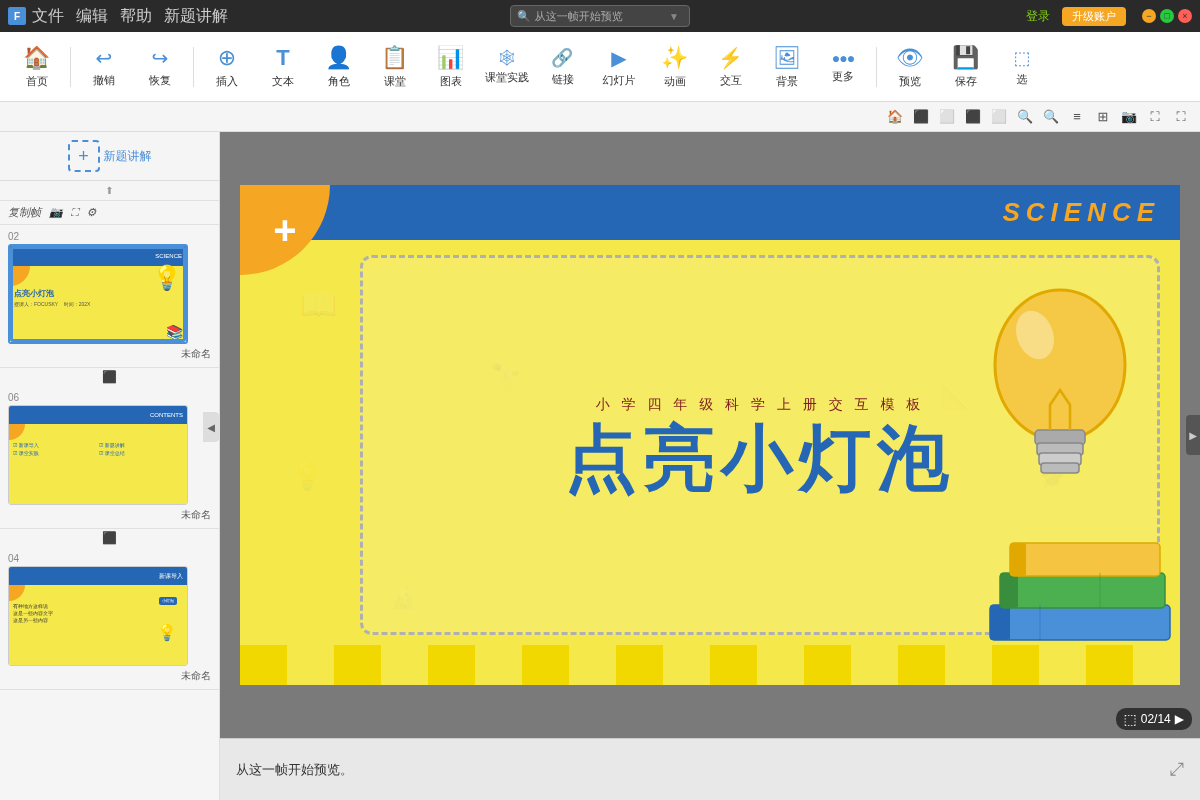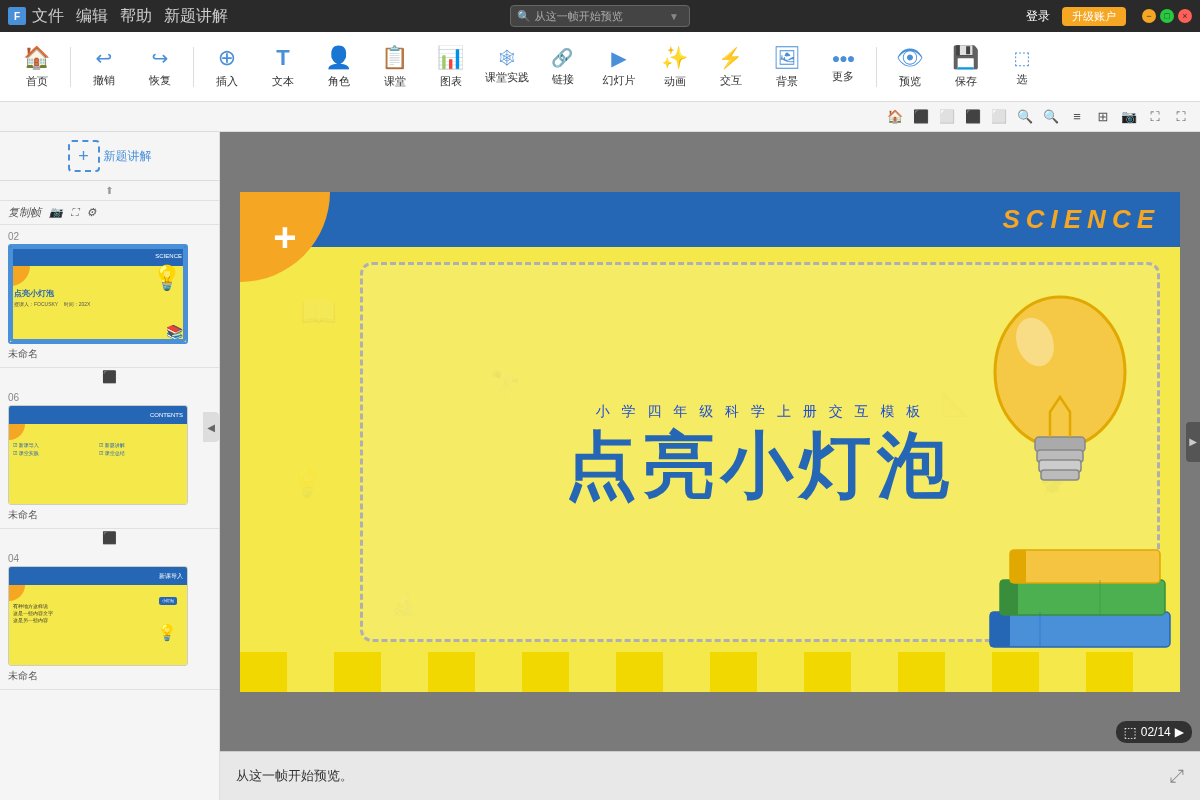--- a/index.html
+++ b/index.html
@@ -15,21 +15,21 @@
       color: #ccc;
       font-size: 12px;
       position: relative;
     }
     #titlebar .app-icon { width: 18px; height: 18px; background: #4a90d9; border-radius: 2px; margin-right: 6px; display: flex; align-items: center; justify-content: center; color: white; font-size: 10px; font-weight: bold; }
     #titlebar .menu-items { display: flex; gap: 12px; margin-right: 20px; }
     #titlebar .menu-item { color: #ccc; font-size: 16px; cursor: pointer; }
     #titlebar .search-box { position: absolute; left: 50%; transform: translateX(-50%); top: 50%; margin-top: -11px; background: #444; border: 1px solid #666; border-radius: 4px; display: flex; align-items: center; padding: 0 6px; height: 22px; width: 180px; color: #aaa; font-size: 11px; }
     #titlebar .search-box span { margin-right: 4px; }
     #titlebar .window-controls { margin-left: auto; display: flex; gap: 4px; align-items: center; }
-    #titlebar .login-btn { color: #ffffff; font-size: 12px; margin-right: 8px; cursor: pointer; }
+    #titlebar .login-btn { color: #84cc16; font-size: 12px; margin-right: 8px; cursor: pointer; }
     #titlebar .upgrade-btn { background: #f5a623; color: white; border: none; border-radius: 4px; padding: 2px 10px; font-size: 11px; cursor: pointer; margin-right: 12px; }
     #titlebar .wctrl { width: 14px; height: 14px; border-radius: 50%; display: flex; align-items: center; justify-content: center; font-size: 9px; color: #333; cursor: pointer; }
     #titlebar .wctrl-min { background: #f5a623; }
     #titlebar .wctrl-max { background: #27c93f; }
     #titlebar .wctrl-close { background: #ff5f56; }
 
     
     #toolbar {
       height: 70px;
       background: #ffffff;
@@ -115,21 +115,21 @@
     .slide-number { font-size: 10px; color: #888; margin-bottom: 2px; }
     .slide-thumb {
       width: 180px;
       height: 100px;
       border-radius: 3px;
       overflow: hidden;
       border: 1px solid #ccc;
       position: relative;
     }
     .slide-item.selected .slide-thumb { border: 2px solid #4a90d9; }
-    .slide-label { font-size: 10px; color: #555; margin-top: 3px; }
+    .slide-label { font-size: 10px; color: #555; margin-top: 3px; text-align: right; }
 
     
     .thumb2 { background: #f5e84a; position: relative; }
     .thumb2-header { height: 20px; background: #2566b5; display: flex; align-items: center; justify-content: flex-end; padding: 0 4px; }
     .thumb2-header span { color: white; font-size: 6px; }
     .thumb2-body { padding: 4px; }
     .thumb2-title { font-size: 8px; color: #2566b5; font-weight: bold; }
     .thumb2-sub { font-size: 5px; color: #555; }
 
     
@@ -220,21 +220,21 @@
       bottom: 50px;
       border: 3px dashed #b0b0b0;
       border-radius: 12px;
       background: rgba(255,255,255,0.15);
       display: flex;
       flex-direction: column;
       align-items: center;
       justify-content: center;
       gap: 8px;
     }
-    .slide-subtitle { font-size: 14px; color: #1d4ed8; letter-spacing: 4px; }
+    .slide-subtitle { font-size: 14px; color: #7f1d1d; letter-spacing: 4px; }
     .slide-main-title { font-size: 72px; font-weight: 900; color: #2566b5; letter-spacing: 6px; line-height: 1; font-family: 'Microsoft YaHei', sans-serif; }
     .slide-info { display: flex; gap: 60px; margin-top: 10px; }
     .slide-info-item { font-size: 18px; color: #2566b5; font-weight: bold; font-style: italic; }
 
     
     .slide-lightbulb {
       position: absolute;
       right: 30px;
       top: 80px;
       width: 180px;
@@ -656,20 +656,20 @@
       <div class="page-indicator">
         <span style="font-size:14px;">⬚</span>
         <span>02/14</span>
         <span style="font-size:12px;">▶</span>
       </div>
 
       <div class="canvas-right-arrow">▶</div>
 
     </div>
 
-    <div id="preview-bar" style="height:49px;background:#e8e8e8;border-top:1px solid #ccc;display:flex;align-items:center;padding:0 16px;color:#333;font-size:13px;">
+    <div id="preview-bar" style="height:62px;background:#e8e8e8;border-top:1px solid #ccc;display:flex;align-items:center;padding:0 16px;color:#333;font-size:13px;">
       <span class="preview-text">从这一帧开始预览。</span>
       <span class="preview-expand" style="color:#888;font-size:18px;">⤢</span>
     </div>
 
   </div>
 
 </div>
 
 </body></html>

